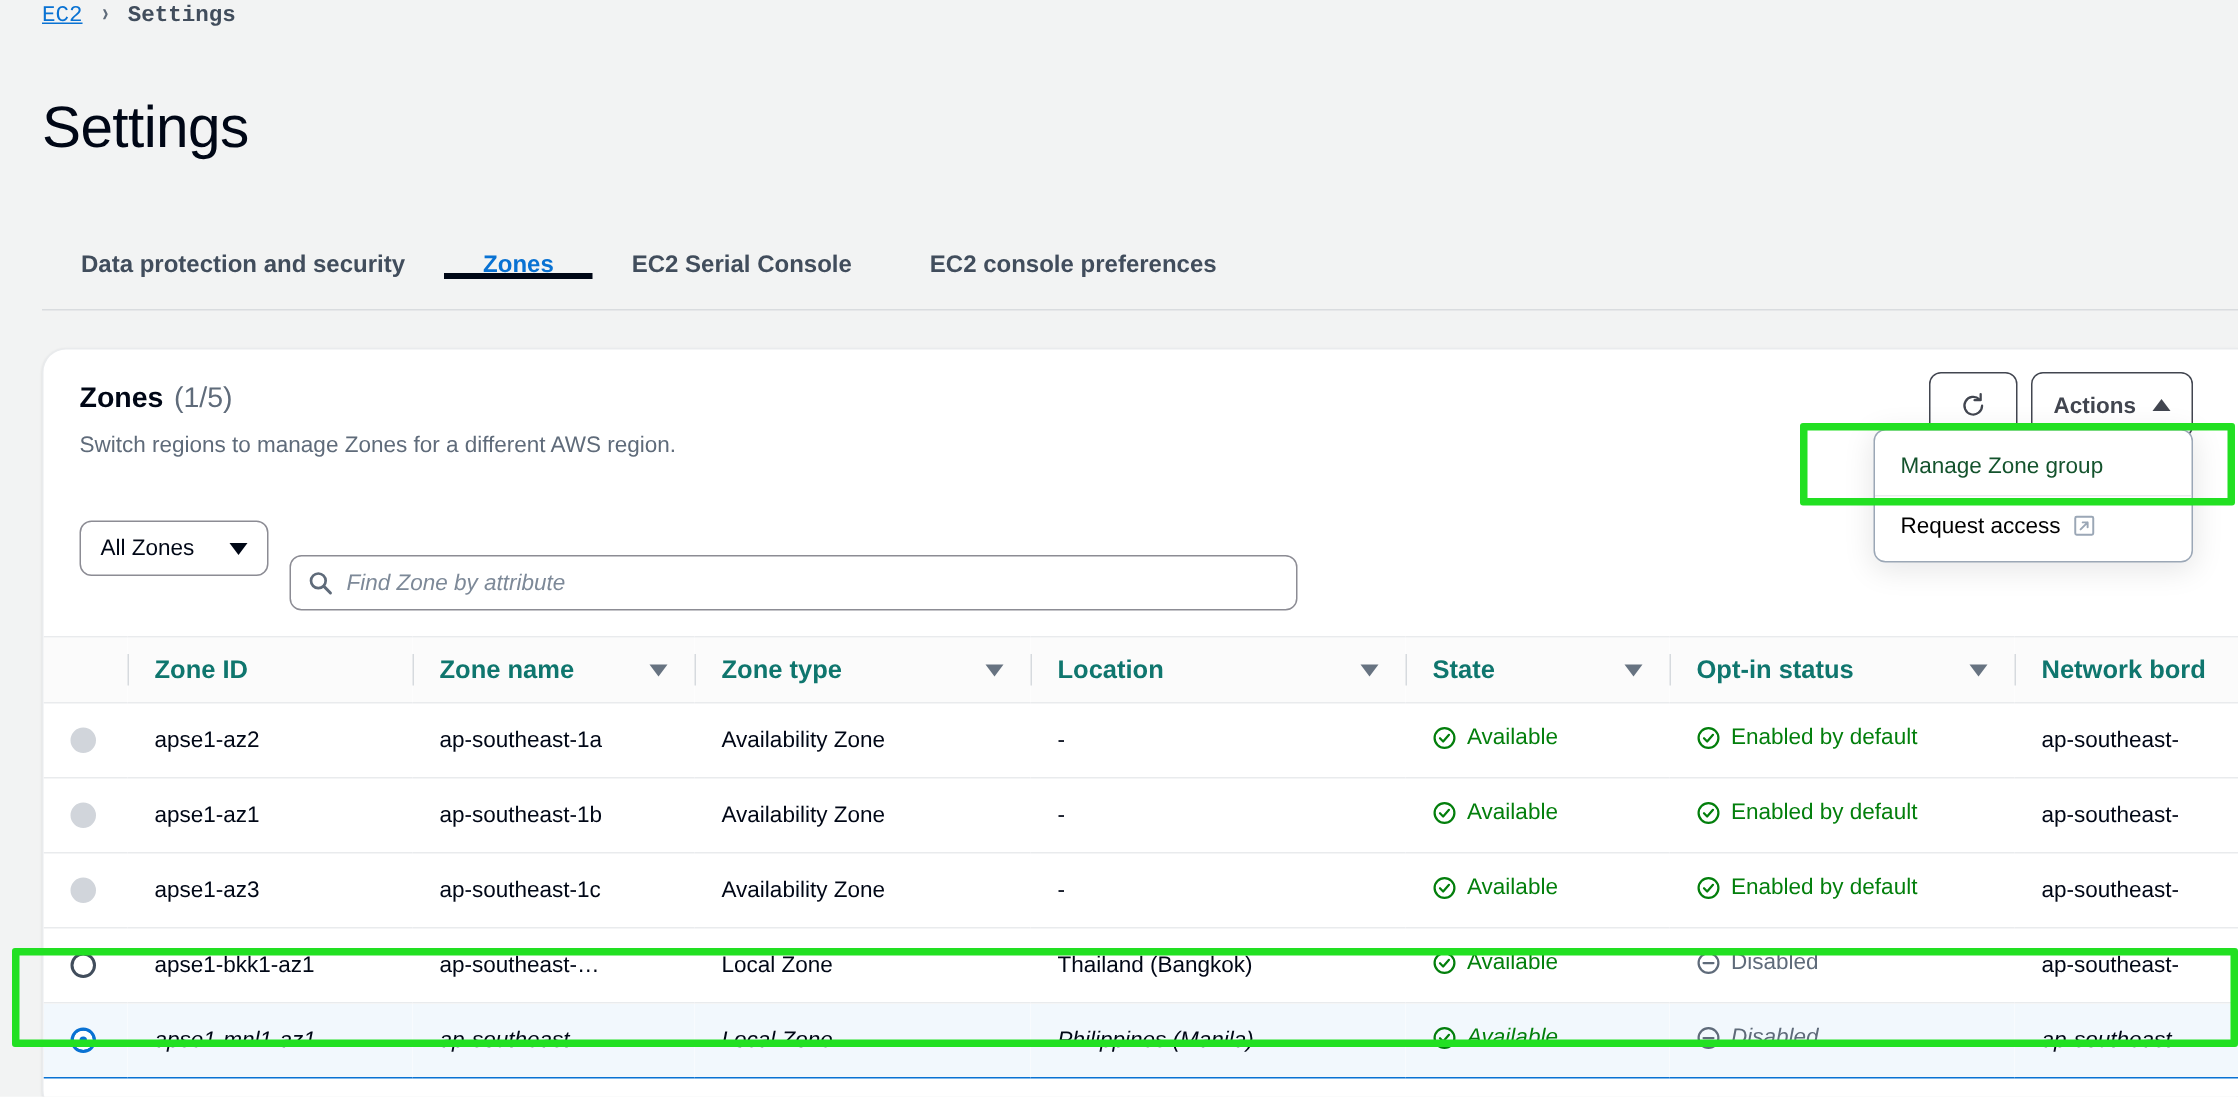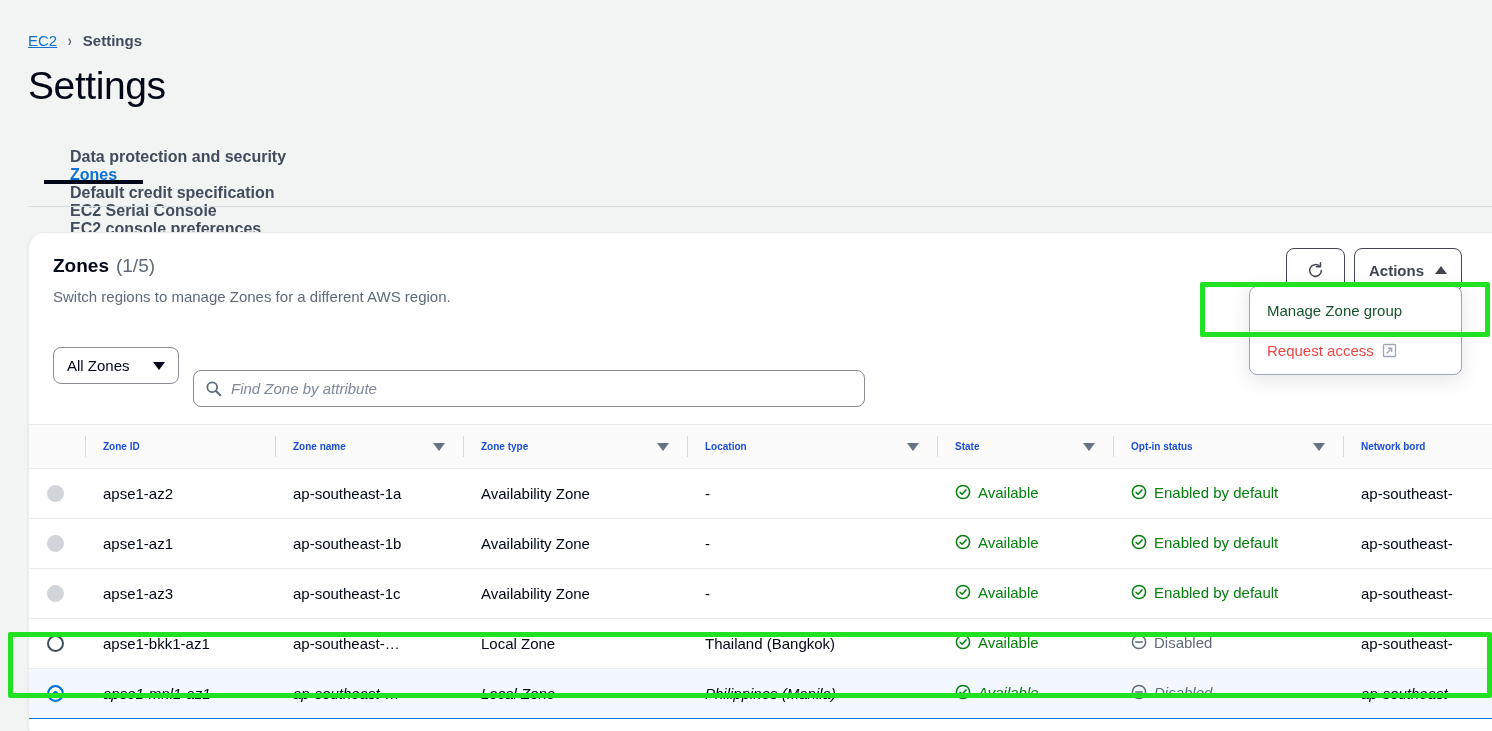--- a/index.html
+++ b/index.html
@@ -8,44 +8,45 @@
     width: 1492px; height: 731px;
     overflow: hidden;
     background: #f2f3f3;
     font-family: "Liberation Sans", sans-serif;
     -webkit-font-smoothing: antialiased;
   }
   .page { position: relative; width: 1492px; height: 731px; }
 
   
   .breadcrumb {
-    position: absolute; left: 28px; top: 32px;
+    position: absolute; left: 28px; top: 2px;
     display: flex; align-items: flex-start; gap: 10px;
     font-size: 15px;
+    font-family: Liberation Mono, monospace;
   }
   .bc-link {
     color: #0972d3; text-decoration: underline; cursor: pointer;
   }
   .bc-sep {
     color: #5f6b7a; font-size: 17px; font-weight: 700; line-height: 1;
     transform: scaleX(.72); display:inline-block;
   }
   .bc-current { color: #414d5c; font-weight: 700; }
 
   
   .page-title {
     position: absolute; left: 28px; top: 64px;
     font-size: 39px; font-weight: 400; color: #000716;
     letter-spacing: -0.4px; line-height: 1.15;
   }
 
   
   .tabs {
-    position: absolute; left: 44px; top: 148px;
-    display: flex; align-items: flex-start; height: 58px; flex-direction: column;
+    position: absolute; left: 28px; top: 148px;
+    display: flex; align-items: center; height: 58px;
   }
   .tab {
     display: flex; align-items: center; justify-content: center;
     padding: 0 26px; position: relative;
     font-size: 16px; font-weight: 700; color: #414d5c;
     cursor: pointer; white-space: nowrap;
   }
   .tab + .tab::before {
     content: ""; position: absolute; left: 0; top: 8px; bottom: 12px;
     width: 1px; background: #d5dbdb;
@@ -135,37 +136,37 @@
     border: 1px solid #9ba7b6;
     border-radius: 8px;
     box-shadow: 0 4px 20px 1px rgba(0,7,22,.10);
     z-index: 5; padding: 4px 0; overflow: hidden;
   }
   .menu-item {
     height: 39px; display: flex; align-items: center; gap: 8px;
     padding: 0 17px; font-size: 15px; color: #14532d; cursor: pointer;
     white-space: nowrap;
   }
-  .menu-item.disabled { color: #ef4444; cursor: default; text-align: right; }
+  .menu-item.disabled { color: #000000; cursor: default; text-align: right; }
   .menu-sep { height: 1px; background: #e9ebed; margin: 0; }
 
   
   .hl {
     position: absolute; border: 5px solid #22e022;
     pointer-events: none; z-index: 9; border-radius: 2px;
   }
   .hl-menu  { left: 1200px; top: 282px; width: 290px; height: 55px; }
   .hl-row   { left: 8px;    top: 632px; width: 1484px; height: 66px; }
 
   
   .tbl-wrap { margin-top: 17px; }
   table.zones { border-collapse: collapse; width: 1560px; table-layout: fixed; }
   table.zones thead th {
     background: #fbfbfb;
-    font-size: 10px; font-weight: 700; color: #1d4ed8;
+    font-size: 17px; font-weight: 700; color: #0f766e;
     text-align: left; height: 44px; padding: 0 18px;
     border-top: 1px solid #e9ebed;
     border-bottom: 1px solid #e9ebed;
     position: relative; white-space: nowrap;
     vertical-align: middle;
   }
   table.zones thead th.sep::before {
     content: ""; position: absolute; left: 0; top: 11px; bottom: 11px;
     width: 1px; background: #d6dade;
   }
@@ -190,21 +191,21 @@
   td.radio-cell { width: 56px; padding: 0 0 0 22px; }
 
   .radio { width: 17px; height: 17px; border-radius: 50%; display: block; }
   .radio.disabled { background: #d1d5db; border: 1px solid #d1d5db; }
   .radio.empty { background: #fff; border: 2px solid #414d5c; }
   .radio.checked {
     background: #0972d3; border: 2px solid #0972d3;
     box-shadow: inset 0 0 0 4px #ffffff;
   }
 
-  .status { display: inline-flex; align-items: flex-start; gap: 7px; }
+  .status { display: inline-flex; align-items: flex-end; gap: 7px; }
   .status.ok { color: #037f0c; }
   .status.off { color: #5f6b7a; }
   .status svg { flex: none; display: block; }
 
   
   .c-zoneid  { width: 190px; }
   .c-zonename{ width: 188px; }
   .c-zonetype{ width: 224px; }
   .c-location{ width: 250px; }
   .c-state   { width: 176px; }
@@ -220,21 +221,20 @@
     <span class="bc-link">EC2</span>
     <span class="bc-sep">›</span>
     <span class="bc-current">Settings</span>
   </div>
 
   <div class="page-title">Settings</div>
 
   <div class="tabs">
     <div class="tab">Data protection and security</div>
     <div class="tab active">Zones</div>
-    <div class="tab">Default credit specification</div>
     <div class="tab">EC2 Serial Console</div>
     <div class="tab">EC2 console preferences</div>
   </div>
   <div class="tabs-rule"></div>
 
   <div class="card">
     <div class="card-head">
       <div class="zones-title">
         <span>Zones</span>
         <span class="zones-count">(1/5)</span>

